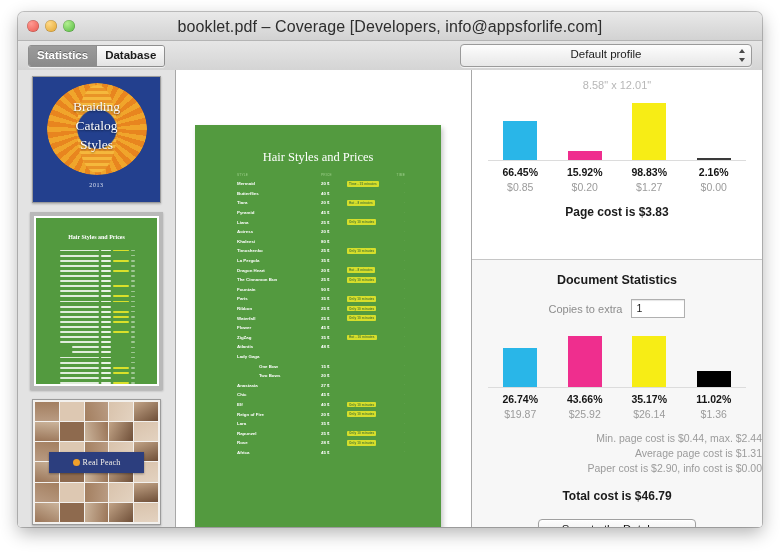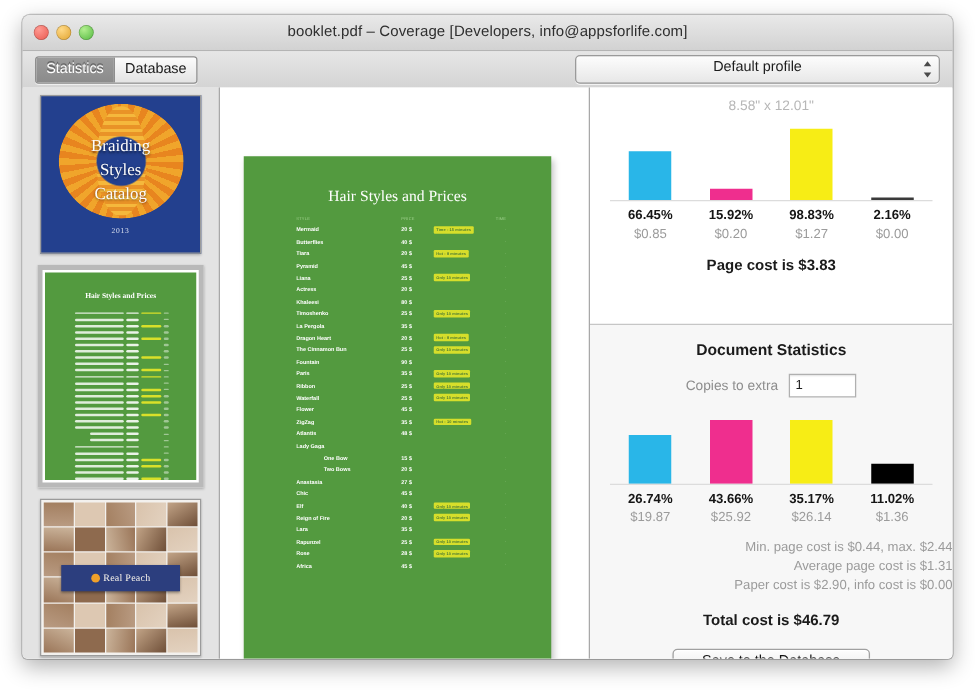--- a/index.html
+++ b/index.html
@@ -14,37 +14,37 @@
     box-shadow:0 6px 18px rgba(0,0,0,0.30),0 0 0 1px rgba(0,0,0,0.22);
     overflow:hidden;
   }
   .titlebar{
     position:relative;height:28px;
     background:linear-gradient(#e9e9e9,#d2d2d2);
     border-bottom:1px solid #b4b4b4;
   }
   .title-text{
     position:absolute;left:0;right:0;top:6px;text-align:center;
-    font-size:12px;color:#2e2e2e;letter-spacing:0.1px;
+    font-size:16px;color:#2e2e2e;letter-spacing:0.1px;
   }
   .lights{position:absolute;left:9px;top:8px;display:flex;gap:6px;}
   .light{width:12px;height:12px;border-radius:50%;box-shadow:inset 0 0 0 0.5px rgba(0,0,0,0.25);}
   .l-close{background:radial-gradient(circle at 35% 30%,#ff9a92,#e8554b);}
   .l-min{background:radial-gradient(circle at 35% 30%,#ffd986,#e0a22c);}
   .l-max{background:radial-gradient(circle at 35% 30%,#b2ef8f,#4fb63c);}
 
   
   .toolbar{
     position:relative;height:29px;
     background:linear-gradient(#e6e6e6,#d4d4d4);
     border-bottom:1px solid #a9a9a9;
   }
   .tabgroup{position:absolute;left:10px;top:4px;display:flex;
     border:1px solid #8e8e8e;border-radius:3px;overflow:hidden;
-    box-shadow:0 1px 0 rgba(255,255,255,0.6);}
+    box-shadow:0 1px 0 rgba(255,255,255,0.6);font-weight:bold;}
   .tab{
     font-size:11.5px;padding:3px 8px 4px;line-height:13px;
     background:linear-gradient(#fcfcfc,#e3e3e3);color:#1a1a1a;cursor:default;
   }
   .tab + .tab{border-left:1px solid #8e8e8e;}
   .tab.active{background:linear-gradient(#9b9b9b,#8b8b8b);color:#ffffff;
     text-shadow:0 -1px 0 rgba(0,0,0,0.35);}
 
   .profile-select{
     position:absolute;right:10px;top:3px;width:290px;height:21px;
@@ -88,21 +88,21 @@
       repeating-conic-gradient(from 0deg,#f0a52b 0deg 7deg,#e8851f 7deg 14deg);
     -webkit-mask:radial-gradient(circle at 50% 50%,transparent 28%,#000 30%);
             mask:radial-gradient(circle at 50% 50%,transparent 28%,#000 30%);
   }
   .wreath:after{
     content:"";position:absolute;left:50%;top:2%;transform:translateX(-50%);
     width:40%;height:96%;border-radius:50%;
     background:repeating-linear-gradient(#f5b83c 0 3px,#e99327 3px 6px);
   }
   .cover-title{
-    position:absolute;left:0;right:0;top:30px;text-align:center;
+    position:absolute;left:0;right:0;top:20px;text-align:center;
     font-family:"Liberation Serif",serif;color:#fdfdfd;
     font-size:13.5px;line-height:19px;text-shadow:0 1px 2px rgba(0,0,0,0.55);
   }
   .cover-year{
     position:absolute;left:0;right:0;bottom:14px;text-align:center;
     font-family:"Liberation Serif",serif;color:#dfe4f2;font-size:6px;letter-spacing:0.6px;
   }
 
   
   .thumb-sel{
@@ -259,22 +259,22 @@
     </div>
 
     <div class="content">
 
       <div class="sidebar">
 
         <div class="thumb thumb-cover">
           <div class="wreath"></div>
           <div class="cover-title">
             <div>Braiding</div>
+            <div>Catalog</div>
             <div>Styles</div>
-            <div>Catalog</div>
           </div>
           <div class="cover-year">2013</div>
         </div>
 
         <div class="thumb thumb-sel">
           <div class="mini-page">
             <div class="mini-title">Hair Styles and Prices</div>
             <div class="mini-rows" id="mini-rows">
                 <div class="mini-row has-badge">
                   <i class="nm"></i>

